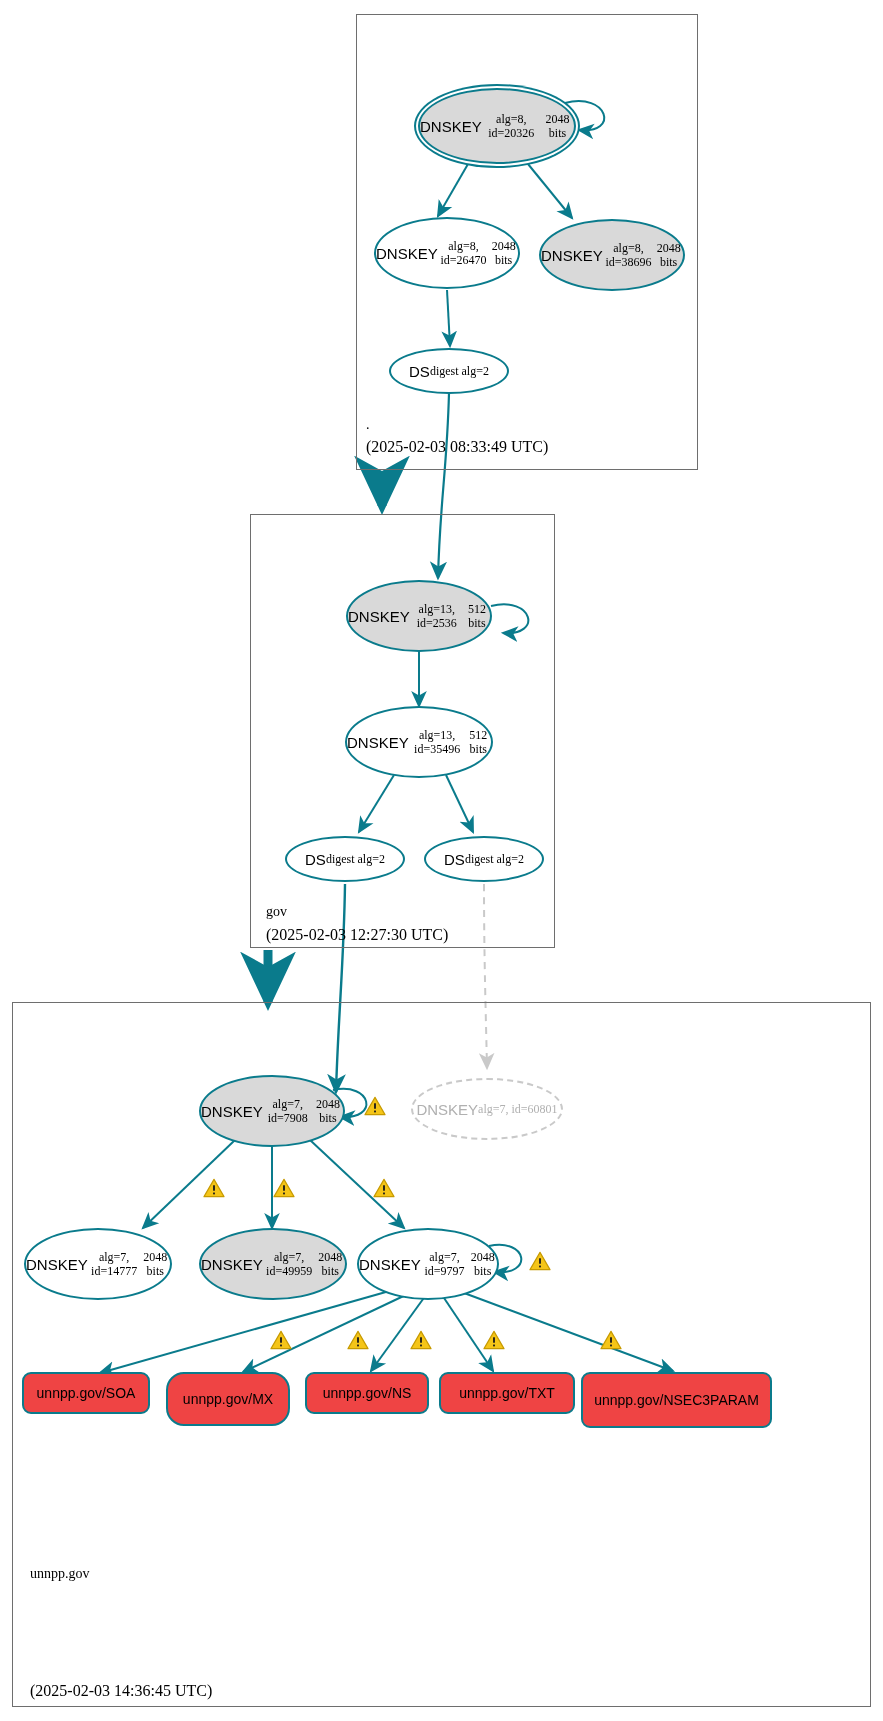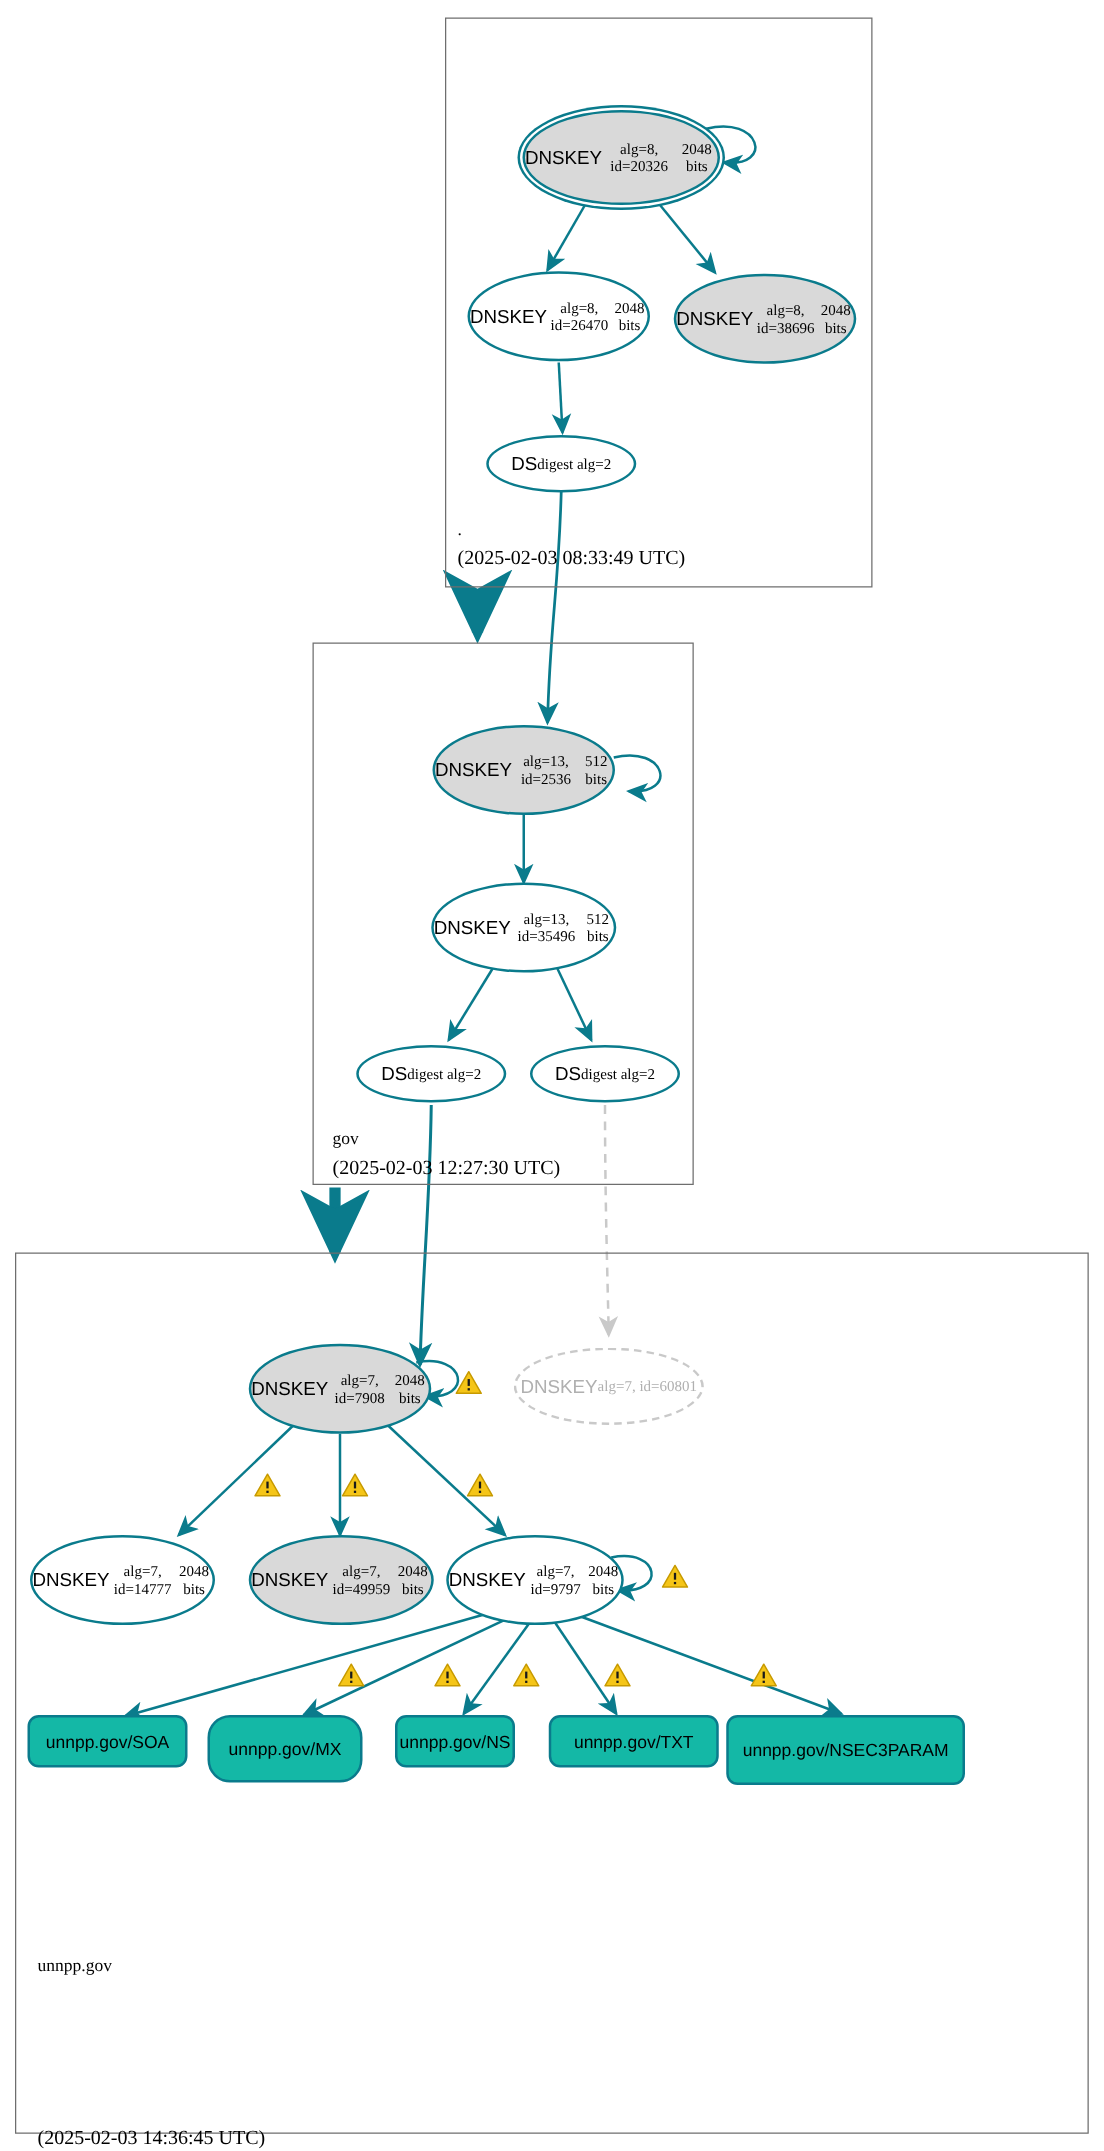--- a/index.html
+++ b/index.html
@@ -16,21 +16,21 @@
   
   #edges{position:absolute;left:0;top:0;width:883px;height:1721px;}
 
   
   .node{position:absolute;box-sizing:border-box;display:flex;flex-direction:row;
         align-items:center;justify-content:center;text-align:center;color:#000;}
   .ell{border:2px solid #0a7b8c;border-radius:50%;background:#ffffff;}
   .ell.shaded{background:#d9d9d9;}
   .ell.dashed{border:2px dashed #c9c9c9;background:#ffffff;}
   .ell.dbl{box-shadow:0 0 0 2px #ffffff, 0 0 0 4px #0a7b8c;}
-  .rrset{border:2px solid #0a7b8c;border-radius:9px;background:#14b8a6;}
+  .rrset{border:2px solid #0a7b8c;border-radius:9px;background:#ef4444;}
 
   .n-title{font-family:"Liberation Sans",sans-serif;font-size:15px;line-height:17px;color:#000;}
   .n-sub{font-family:"Liberation Serif",serif;font-size:12px;line-height:14px;color:#000;}
   .n-title.grey{color:#b0b0b0;}
   .n-sub.grey{color:#b0b0b0;}
   .rr-label{font-family:"Liberation Sans",sans-serif;font-size:14px;color:#000;white-space:nowrap;}
 
   
   .warn{position:absolute;width:22px;height:20px;}
 </style>
@@ -148,21 +148,21 @@
     <div class="n-sub">digest alg=2</div>
   </div>
 
   <div class="node ell" style="left:424px;top:836px;width:120px;height:46px;">
     <div class="n-title">DS</div>
     <div class="n-sub">digest alg=2</div>
   </div>
 
   <div class="zone" style="left:12px;top:1002px;width:859px;height:705px;"></div>
   <div class="zone-label zone-name" style="left:30px;top:1566px;text-align:center;">unnpp.gov</div>
-  <div class="zone-label zone-time" style="left:30px;top:1682px;margin-top:20px;">(2025-02-03 14:36:45 UTC)</div>
+  <div class="zone-label zone-time" style="left:30px;top:1682px;">(2025-02-03 14:36:45 UTC)</div>
 
   <div class="node ell shaded" style="left:199px;top:1075px;width:146px;height:72px;">
     <div class="n-title">DNSKEY</div>
     <div class="n-sub">alg=7, id=7908</div>
     <div class="n-sub">2048 bits</div>
   </div>
 
   <div class="node ell dashed" style="left:411px;top:1078px;width:152px;height:62px;">
     <div class="n-title grey">DNSKEY</div>
     <div class="n-sub grey">alg=7, id=60801</div>
@@ -185,21 +185,21 @@
     <div class="n-sub">alg=7, id=9797</div>
     <div class="n-sub">2048 bits</div>
   </div>
 
   <div class="node rrset" style="left:22px;top:1372px;width:128px;height:42px;">
     <div class="rr-label">unnpp.gov/SOA</div>
   </div>
   <div class="node rrset" style="left:166px;top:1372px;width:124px;height:54px;border-radius:18px;">
     <div class="rr-label">unnpp.gov/MX</div>
   </div>
-  <div class="node rrset" style="left:316px;top:1372px;width:96px;height:42px;">
+  <div class="node rrset" style="left:305px;top:1372px;width:124px;height:42px;">
     <div class="rr-label">unnpp.gov/NS</div>
   </div>
   <div class="node rrset" style="left:439px;top:1372px;width:136px;height:42px;">
     <div class="rr-label">unnpp.gov/TXT</div>
   </div>
   <div class="node rrset" style="left:581px;top:1372px;width:191px;height:56px;">
     <div class="rr-label">unnpp.gov/NSEC3PARAM</div>
   </div>
 
   <svg class="warn" style="left:364px;top:1096px;" viewBox="0 0 24 22">

